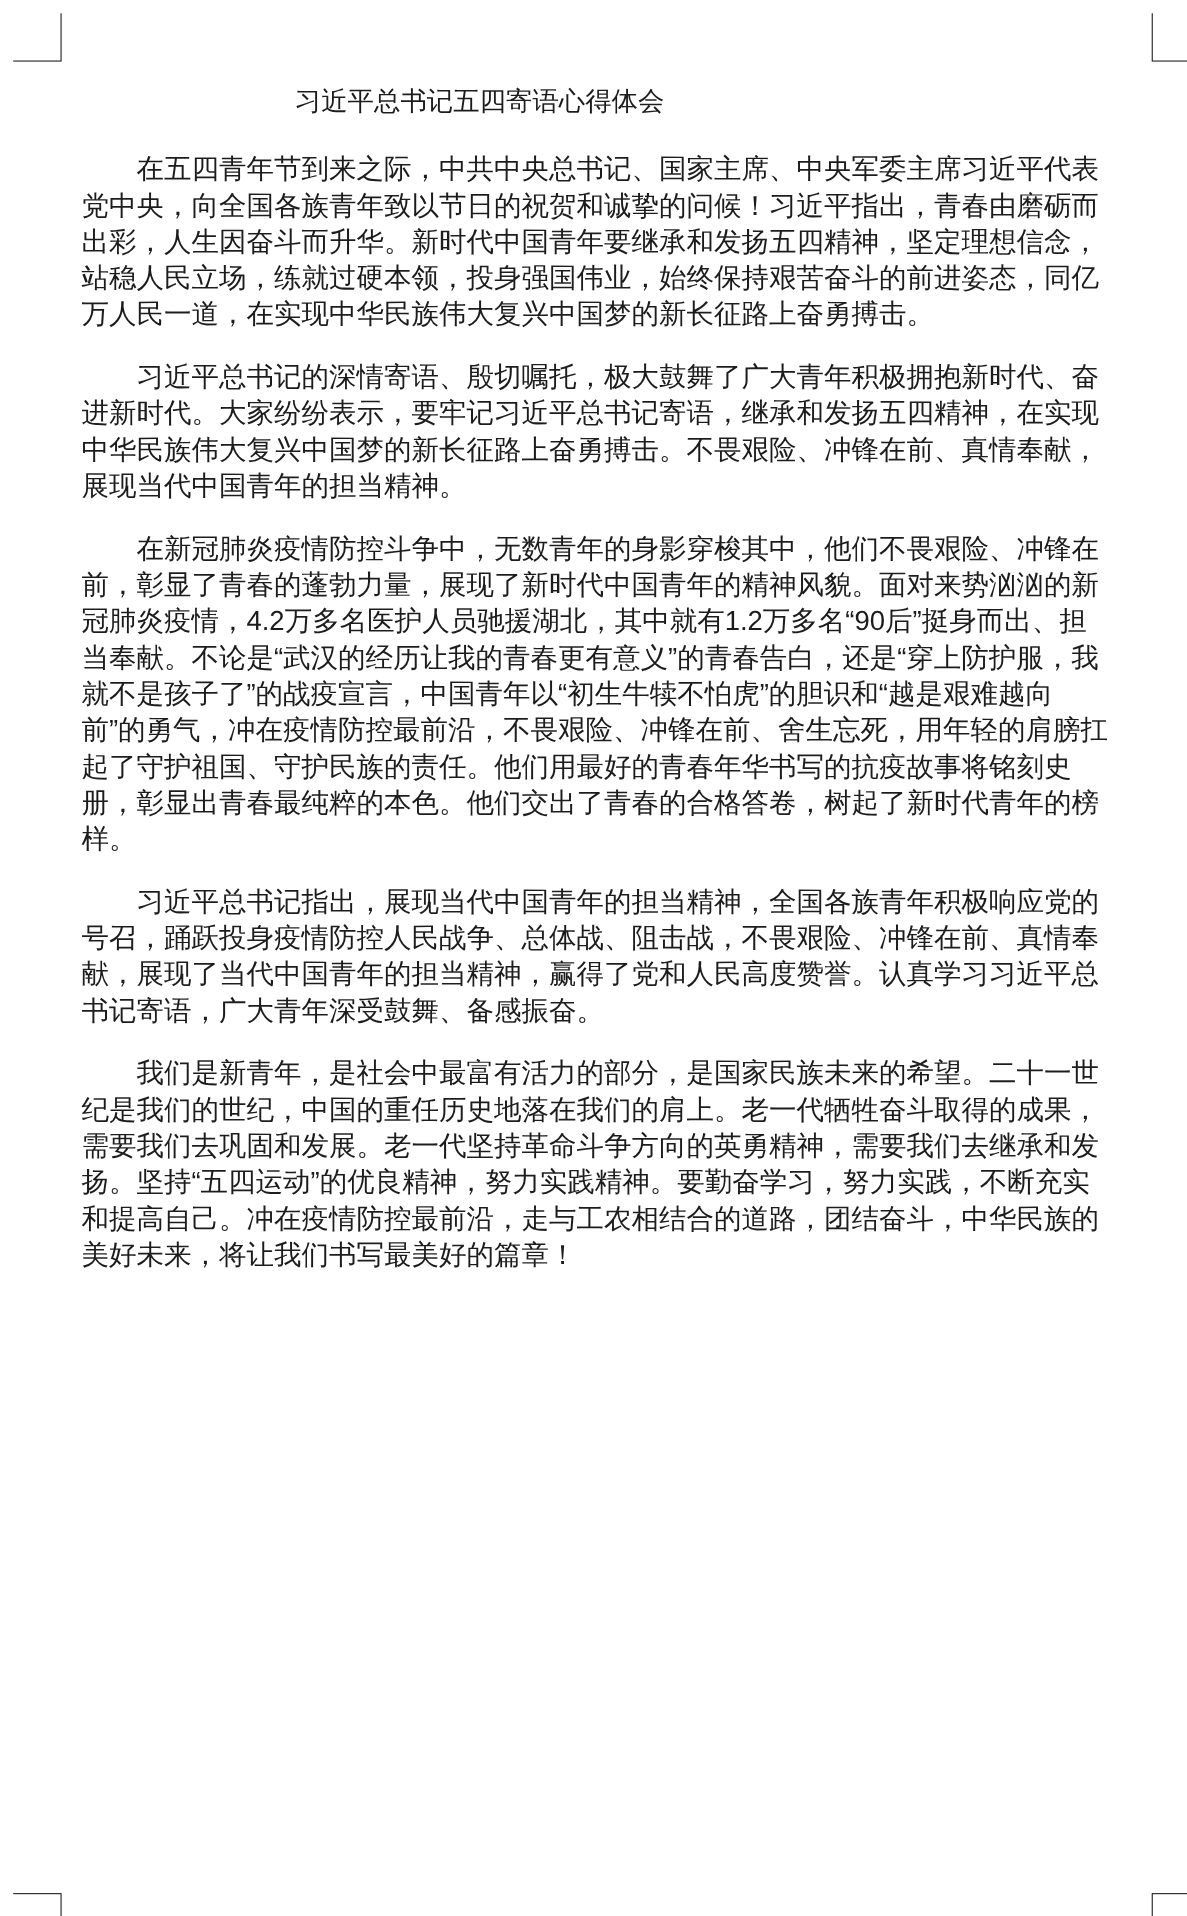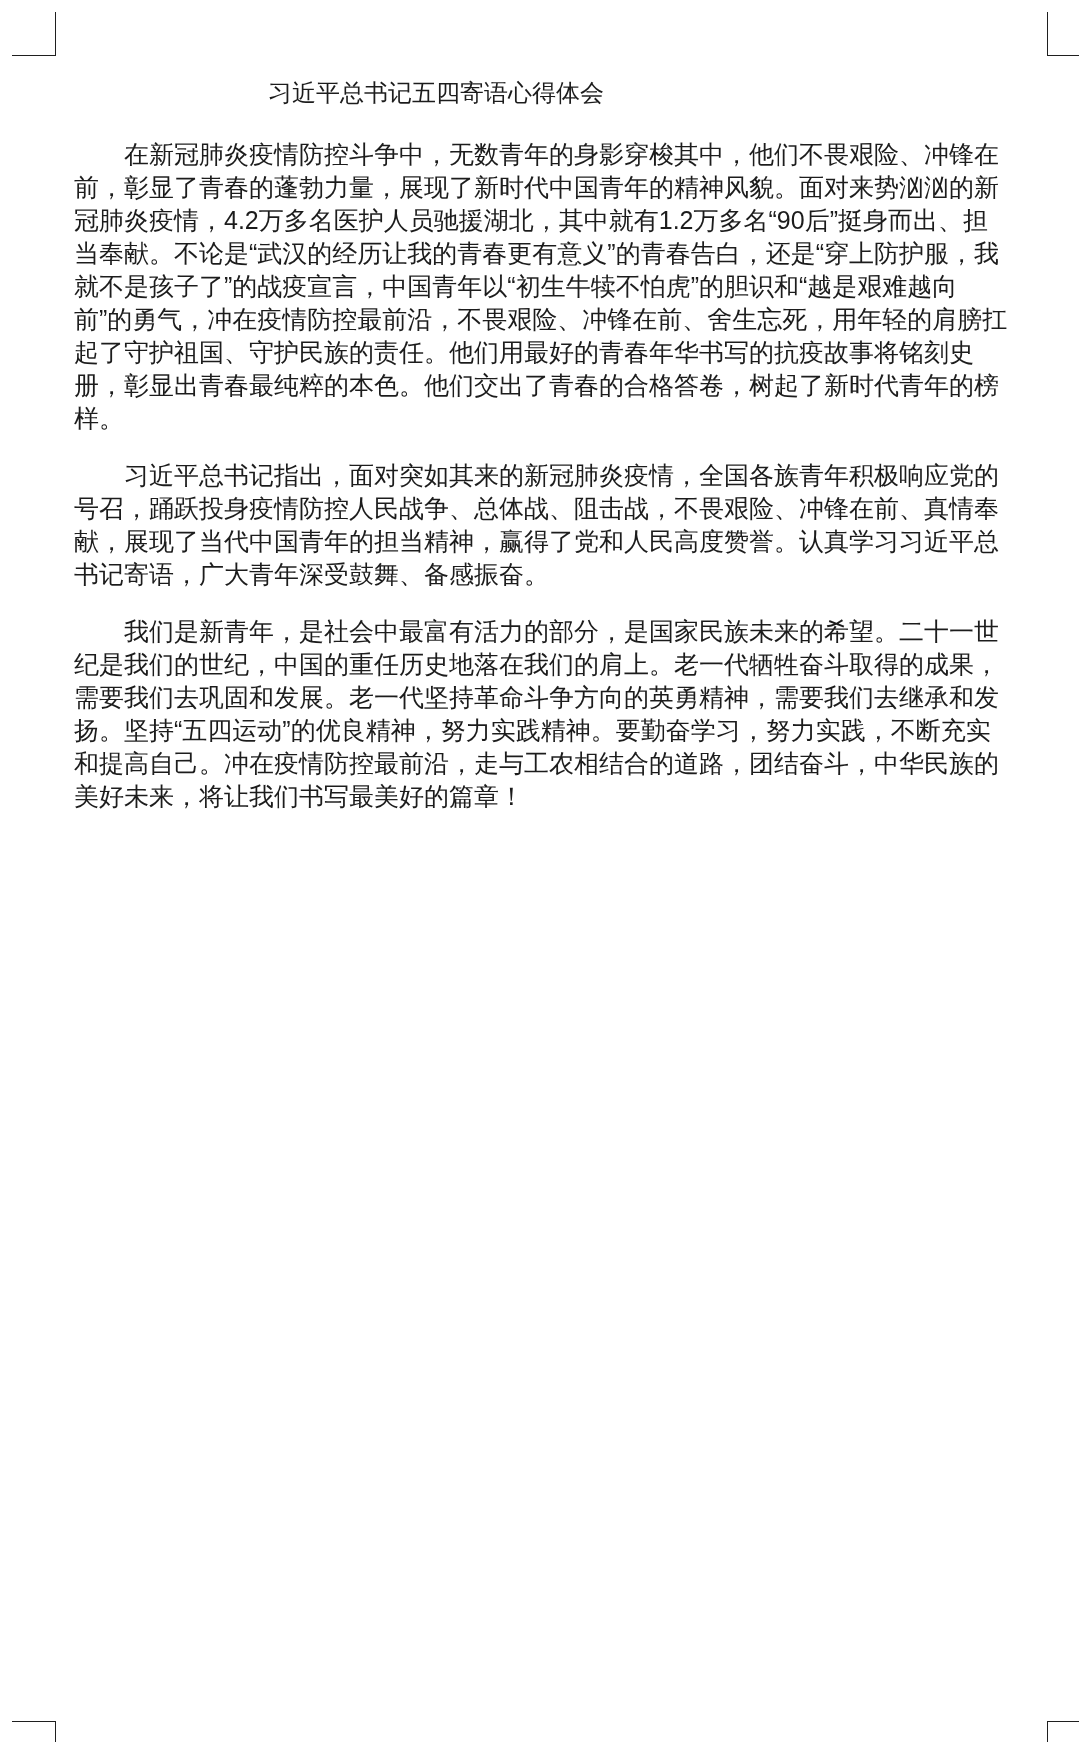--- a/index.html
+++ b/index.html
@@ -58,18 +58,20 @@
 
 <div class="page">
 
   <div class="crop-mark tl"></div>
   <div class="crop-mark tr"></div>
   <div class="crop-mark bl"></div>
   <div class="crop-mark br"></div>
 
   <div class="doc">
     <div class="doc-title">习近平总书记五四寄语心得体会</div>
+    <p class="para">在五四青年节到来之际，中共中央总书记、国家主席、中央军委主席习近平代表党中央，向全国各族青年致以节日的祝贺和诚挚的问候！习近平指出，青春由磨砺而出彩，人生因奋斗而升华。新时代中国青年要继承和发扬五四精神，坚定理想信念，站稳人民立场，练就过硬本领，投身强国伟业，始终保持艰苦奋斗的前进姿态，同亿万人民一道，在实现中华民族伟大复兴中国梦的新长征路上奋勇搏击。</p>
+    <p class="para">习近平总书记的深情寄语、殷切嘱托，极大鼓舞了广大青年积极拥抱新时代、奋进新时代。大家纷纷表示，要牢记习近平总书记寄语，继承和发扬五四精神，在实现中华民族伟大复兴中国梦的新长征路上奋勇搏击。不畏艰险、冲锋在前、真情奉献，展现当代中国青年的担当精神。</p>
     <p class="para">在新冠肺炎疫情防控斗争中，无数青年的身影穿梭其中，他们不畏艰险、冲锋在前，彰显了青春的蓬勃力量，展现了新时代中国青年的精神风貌。面对来势汹汹的新冠肺炎疫情，4.2万多名医护人员驰援湖北，其中就有1.2万多名“90后”挺身而出、担当奉献。不论是“武汉的经历让我的青春更有意义”的青春告白，还是“穿上防护服，我就不是孩子了”的战疫宣言，中国青年以“初生牛犊不怕虎”的胆识和“越是艰难越向前”的勇气，冲在疫情防控最前沿，不畏艰险、冲锋在前、舍生忘死，用年轻的肩膀扛起了守护祖国、守护民族的责任。他们用最好的青春年华书写的抗疫故事将铭刻史册，彰显出青春最纯粹的本色。他们交出了青春的合格答卷，树起了新时代青年的榜样。</p>
-    <p class="para">习近平总书记指出，面对突如其来的新冠肺炎疫情，全国各族青年积极响应党的号召，踊跃投身疫情防控人民战争、总体战、阻击战，不畏艰险、冲锋在前、真情奉献，展现了当代中国青年的担当精神，赢得了党和人民高度赞誉。认真学习习近平总书记寄语，广大青年深受鼓舞、备感振奋。</p>
+    <p class="para">习近平总书记指出，展现当代中国青年的担当精神，全国各族青年积极响应党的号召，踊跃投身疫情防控人民战争、总体战、阻击战，不畏艰险、冲锋在前、真情奉献，展现了当代中国青年的担当精神，赢得了党和人民高度赞誉。认真学习习近平总书记寄语，广大青年深受鼓舞、备感振奋。</p>
     <p class="para">我们是新青年，是社会中最富有活力的部分，是国家民族未来的希望。二十一世纪是我们的世纪，中国的重任历史地落在我们的肩上。老一代牺牲奋斗取得的成果，需要我们去巩固和发展。老一代坚持革命斗争方向的英勇精神，需要我们去继承和发扬。坚持“五四运动”的优良精神，努力实践精神。要勤奋学习，努力实践，不断充实和提高自己。冲在疫情防控最前沿，走与工农相结合的道路，团结奋斗，中华民族的美好未来，将让我们书写最美好的篇章！</p>
   </div>
 
 </div>
 
 </body></html>

